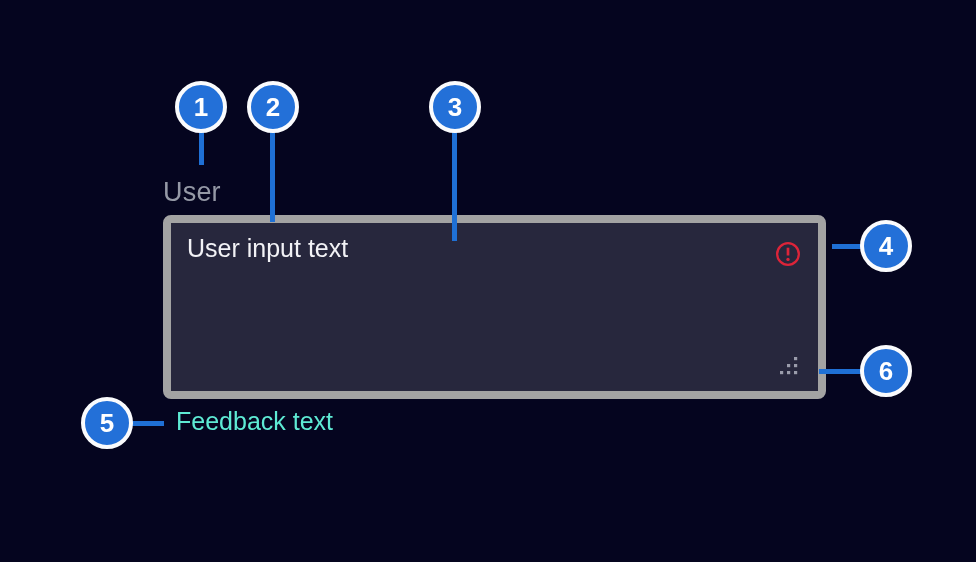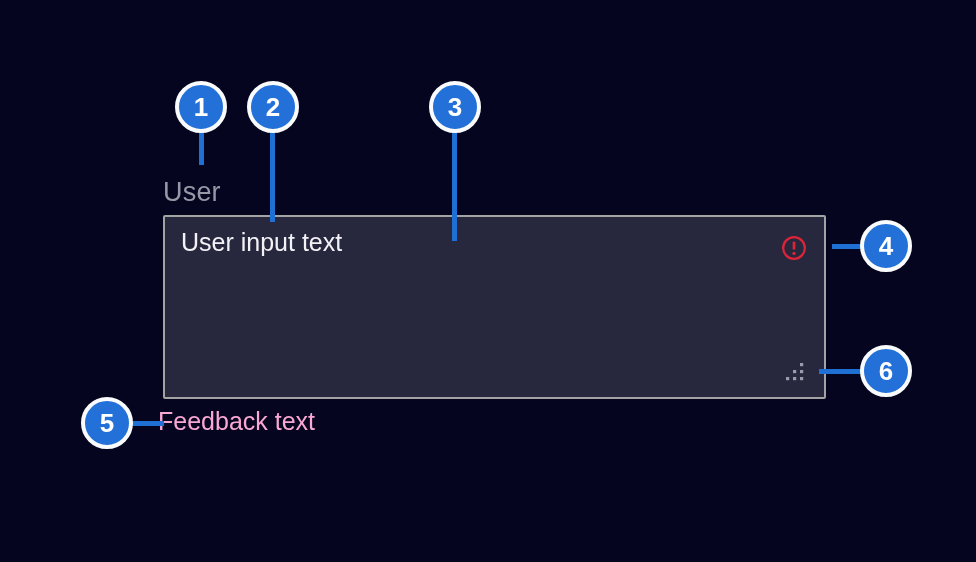--- a/index.html
+++ b/index.html
@@ -22,22 +22,22 @@
     font-size: 27px;
     color: #9599a6;
     letter-spacing: 0.2px;
     z-index: 1;
   }
   .textarea-wrap {
     position: absolute;
     left: 163px; top: 215px;
     width: 663px; height: 184px;
     background: #27273d;
-    border: 2px solid #a3a3a3;
-    border-radius: 2px;
+    border: 8px solid #a3a3a3;
+    border-radius: 8px;
     z-index: 1;
   }
   .textarea-input {
     position: absolute;
     left: 0; top: 0;
     width: 100%; height: 100%;
     background: transparent;
     border: none;
     outline: none;
     resize: none;
@@ -55,23 +55,23 @@
   }
   .resize-grip {
     position: absolute;
     right: 17px; bottom: 13px;
     width: 24px; height: 24px;
     cursor: nwse-resize;
     z-index: 2;
   }
   .feedback-text {
     position: absolute;
-    left: 158px; top: 407px;
+    left: 176px; top: 407px;
     font-size: 25px;
-    color: #f9a8d4;
+    color: #5eead4;
     z-index: 1;
   }
 
   
   .leader {
     position: absolute;
     background: #1f70d5;
     z-index: 2;
   }
   .leader.v { width: 5px; }

